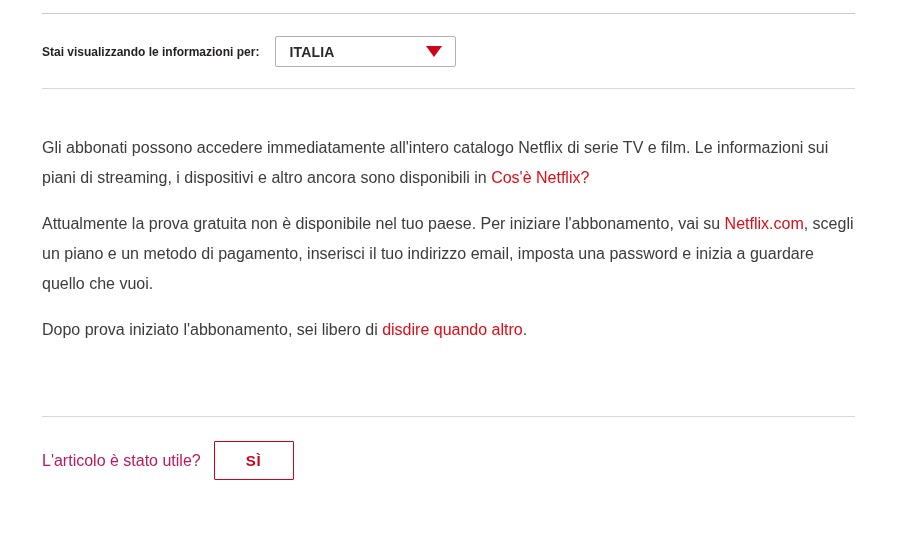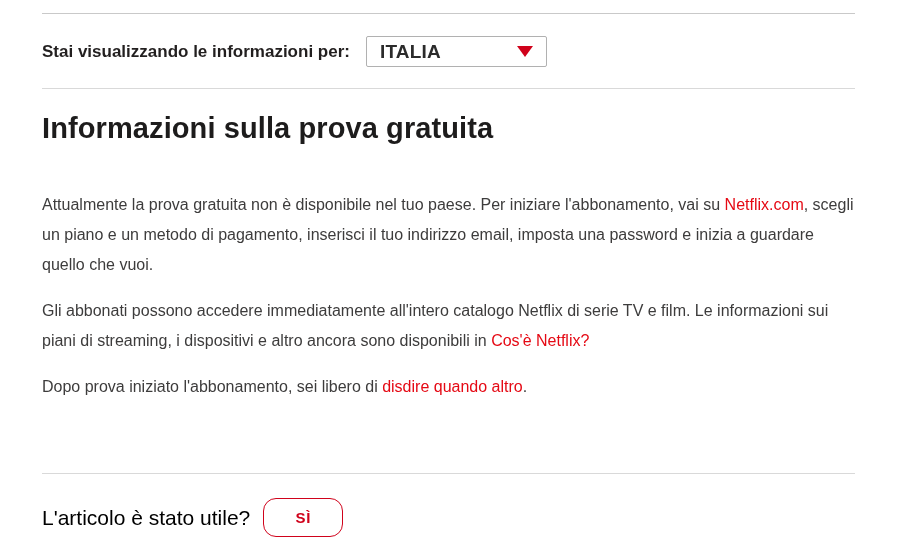--- a/index.html
+++ b/index.html
@@ -15,31 +15,31 @@
 
   .rule { border: none; border-top: 1px solid var(--divider, #d6d6d6); height: 0; }
   .rule-top { margin-top: 13px; border-top-color: #c9c9c9; }
   .rule-2 { margin-top: 21px; }
   .rule-3 { margin-top: 71px; }
 
   .region-row {
     margin-top: 22px;
     display: flex; align-items: center;
   }
-  .region-label { font-size: 17px; font-weight: bold; color: #221f1f; }
+  .region-label { font-size: 12px; font-weight: bold; color: #221f1f; }
   .region-dropdown {
     margin-left: 16px;
     width: 181px; height: 31px;
     background: #fff;
     border: 1px solid #b1b1b1; border-radius: 2px;
     display: flex; align-items: center;
     padding: 0 13px;
     cursor: pointer;
   }
-  .region-dropdown .value { font-size: 19px; font-weight: bold; color: #2b2b2b; flex: 1; letter-spacing: 0.2px; }
+  .region-dropdown .value { font-size: 14px; font-weight: bold; color: #2b2b2b; flex: 1; letter-spacing: 0.2px; }
   .caret-down {
     width: 0; height: 0;
     border-left: 8px solid transparent;
     border-right: 8px solid transparent;
     border-top: 11px solid var(--accent, #d0021b);
   }
 
   h1.page-title {
     margin-top: 21px;
     font-size: 29px; line-height: 36px;
@@ -57,27 +57,27 @@
   .body-copy a {
     color: var(--link, #e50914);
     text-decoration: none;
     cursor: pointer;
   }
 
   .feedback-row {
     margin-top: 24px;
     display: flex; align-items: center;
   }
-  .feedback-question { font-size: 21px; color: #000000; }
+  .feedback-question { font-size: 16px; color: #be185d; }
   .vote-btn {
     margin-left: 14px;
     width: 80px; height: 39px;
     background: #fff;
     border: 1.5px solid var(--accent, #d0021b);
-    border-radius: 13px;
+    border-radius: 1px;
     color: var(--accent, #d0021b);
     font-family: "Liberation Sans", sans-serif;
     font-size: 15px; font-weight: bold;
     letter-spacing: 0.8px;
     cursor: pointer;
     display: inline-flex; align-items: center; justify-content: center;
   }
   .vote-btn.yes { margin-left: 13px; }
 </style>
 </head>
@@ -91,26 +91,25 @@
     <div class="region-row">
       <span class="region-label">Stai visualizzando le informazioni per:</span>
       <div class="region-dropdown">
         <span class="value">ITALIA</span>
         <span class="caret-down"></span>
       </div>
     </div>
 
     <hr class="rule rule-2">
 
-    <h1 class="page-title">Informazioni sulla prova gratuita</h1>
 
     <div class="body-copy">
+      <p><span>Gli abbonati possono accedere immediatamente all'intero catalogo Netflix di serie TV e film. Le informazioni sui piani di streaming, i dispositivi e altro ancora sono disponibili in </span><a>Cos'è Netflix?</a><span></span></p>
+
       <p><span>Attualmente la prova gratuita non è disponibile nel tuo paese. Per iniziare l'abbonamento, vai su </span><a>Netflix.com</a><span>, scegli un piano e un metodo di pagamento, inserisci il tuo indirizzo email, imposta una password e inizia a guardare quello che vuoi.</span></p>
-
-      <p><span>Gli abbonati possono accedere immediatamente all'intero catalogo Netflix di serie TV e film. Le informazioni sui piani di streaming, i dispositivi e altro ancora sono disponibili in </span><a>Cos'è Netflix?</a><span></span></p>
 
       <p><span>Dopo prova iniziato l'abbonamento, sei libero di </span><a>disdire quando altro</a><span>.</span></p>
     </div>
 
     <hr class="rule rule-3">
 
     <div class="feedback-row">
       <span class="feedback-question">L'articolo è stato utile?</span>
       <button class="vote-btn yes">SÌ</button>
     </div>

